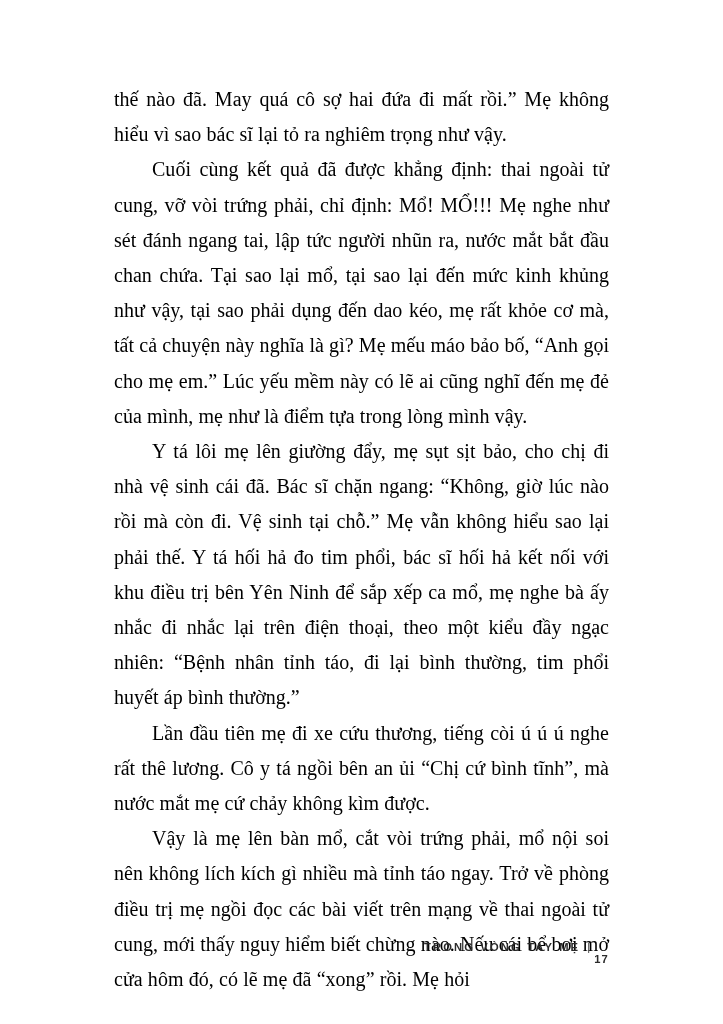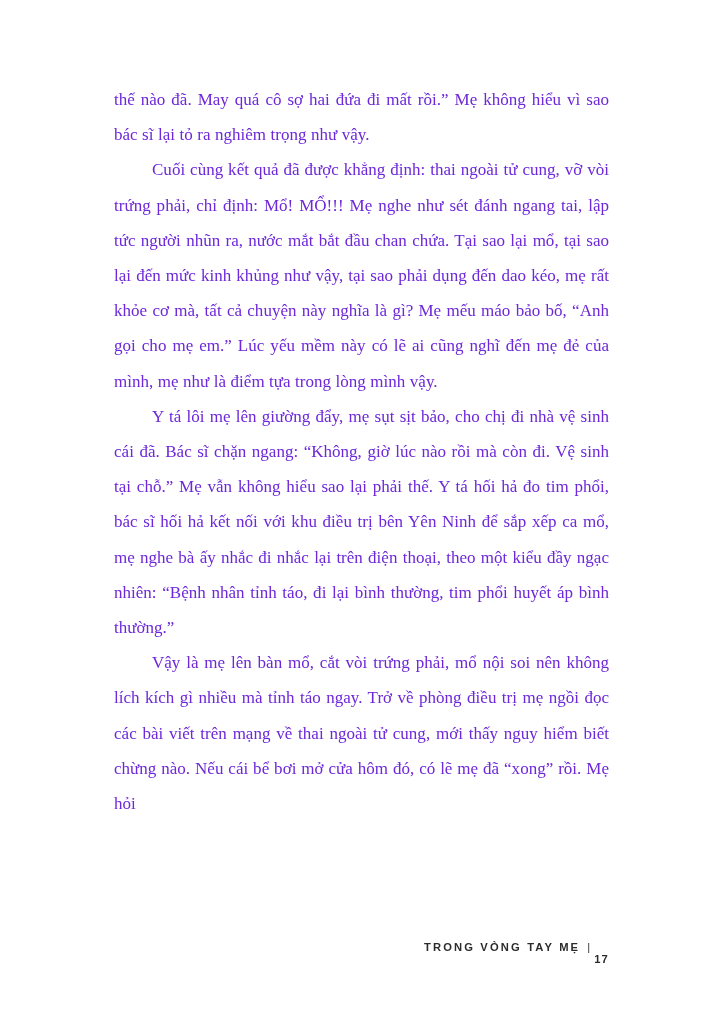--- a/index.html
+++ b/index.html
@@ -25,23 +25,23 @@
 
   .text-column {
     position: absolute;
     left: 114px;
     top: 82px;
     width: 495px;
   }
 
   .para {
     margin: 0;
-    font-size: 17px;
+    font-size: 20px;
     line-height: 35.2px;
-    color: #6d28d9;
+    color: #000000;
     text-align: justify;
     text-justify: inter-word;
     text-indent: 38px;
     letter-spacing: 0.02px;
     word-spacing: 0.2px;
     hyphens: none;
   }
 
   .para.no-indent {
     text-indent: 0;
@@ -89,20 +89,21 @@
 </style>
 </head>
 <body>
 
 <div class="page">
 
   <div class="text-column">
     <p class="para no-indent">thế nào đã. May quá cô sợ hai đứa đi mất rồi.” Mẹ không hiểu vì sao bác sĩ lại tỏ ra nghiêm trọng như vậy.</p>
     <p class="para">Cuối cùng kết quả đã được khẳng định: thai ngoài tử cung, vỡ vòi trứng phải, chỉ định: Mổ! MỔ!!! Mẹ nghe như sét đánh ngang tai, lập tức người nhũn ra, nước mắt bắt đầu chan chứa. Tại sao lại mổ, tại sao lại đến mức kinh khủng như vậy, tại sao phải dụng đến dao kéo, mẹ rất khỏe cơ mà, tất cả chuyện này nghĩa là gì? Mẹ mếu máo bảo bố, “Anh gọi cho mẹ em.” Lúc yếu mềm này có lẽ ai cũng nghĩ đến mẹ đẻ của mình, mẹ như là điểm tựa trong lòng mình vậy.</p>
     <p class="para">Y tá lôi mẹ lên giường đẩy, mẹ sụt sịt bảo, cho chị đi nhà vệ sinh cái đã. Bác sĩ chặn ngang: “Không, giờ lúc nào rồi mà còn đi. Vệ sinh tại chỗ.” Mẹ vẫn không hiểu sao lại phải thế. Y tá hối hả đo tim phổi, bác sĩ hối hả kết nối với khu điều trị bên Yên Ninh để sắp xếp ca mổ, mẹ nghe bà ấy nhắc đi nhắc lại trên điện thoại, theo một kiểu đầy ngạc nhiên: “Bệnh nhân tỉnh táo, đi lại bình thường, tim phổi huyết áp bình thường.”</p>
+    <p class="para">Lần đầu tiên mẹ đi xe cứu thương, tiếng còi ú ú ú nghe rất thê lương. Cô y tá ngồi bên an ủi “Chị cứ bình tĩnh”, mà nước mắt mẹ cứ chảy không kìm được.</p>
     <p class="para">Vậy là mẹ lên bàn mổ, cắt vòi trứng phải, mổ nội soi nên không lích kích gì nhiều mà tỉnh táo ngay. Trở về phòng điều trị mẹ ngồi đọc các bài viết trên mạng về thai ngoài tử cung, mới thấy nguy hiểm biết chừng nào. Nếu cái bể bơi mở cửa hôm đó, có lẽ mẹ đã “xong” rồi. Mẹ hỏi</p>
   </div>
 
   <div class="footer">
     <div class="footer-inner">
       <span class="footer-title">TRONG VÒNG TAY MẸ</span>
       <span class="footer-sep">|</span>
       <span class="footer-pagenum">17</span>
     </div>
   </div>

